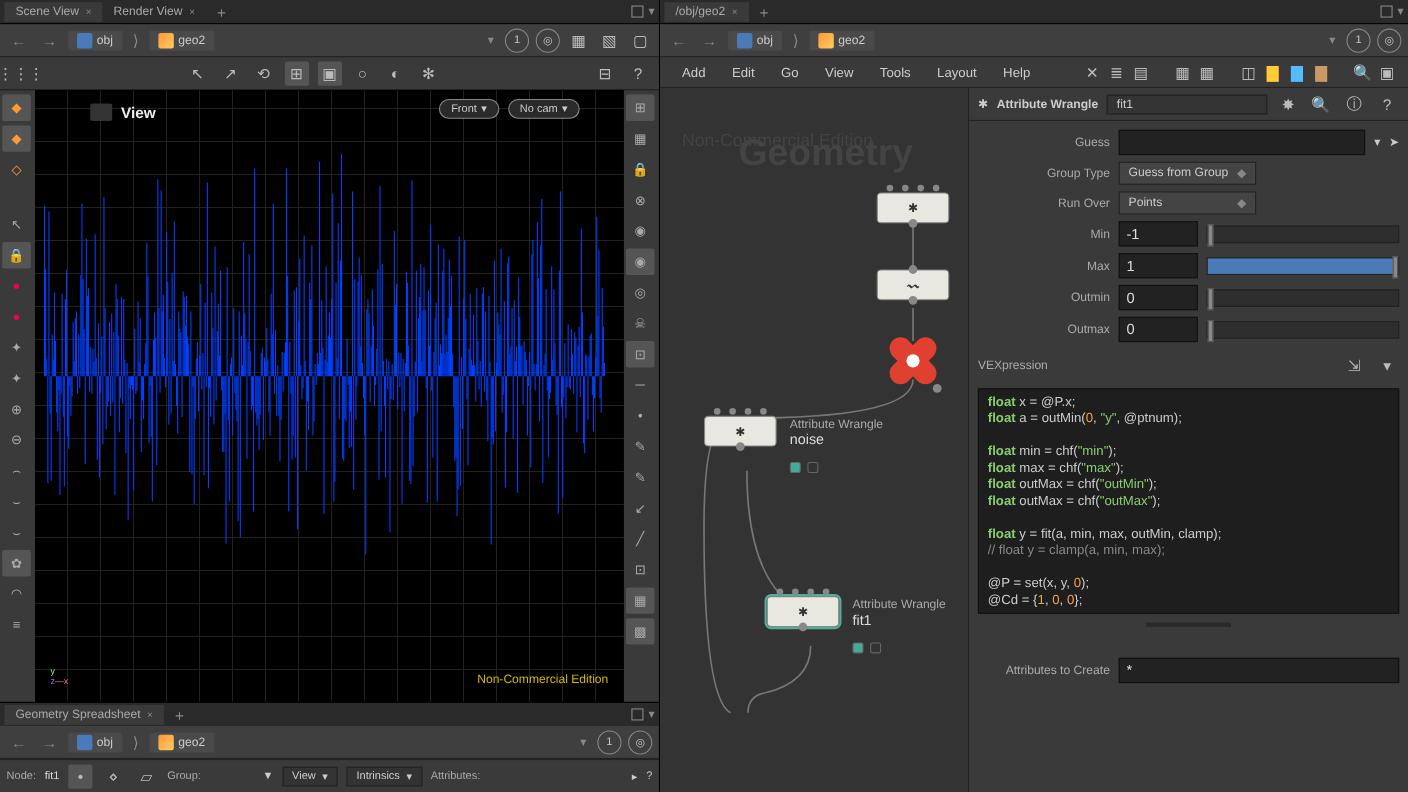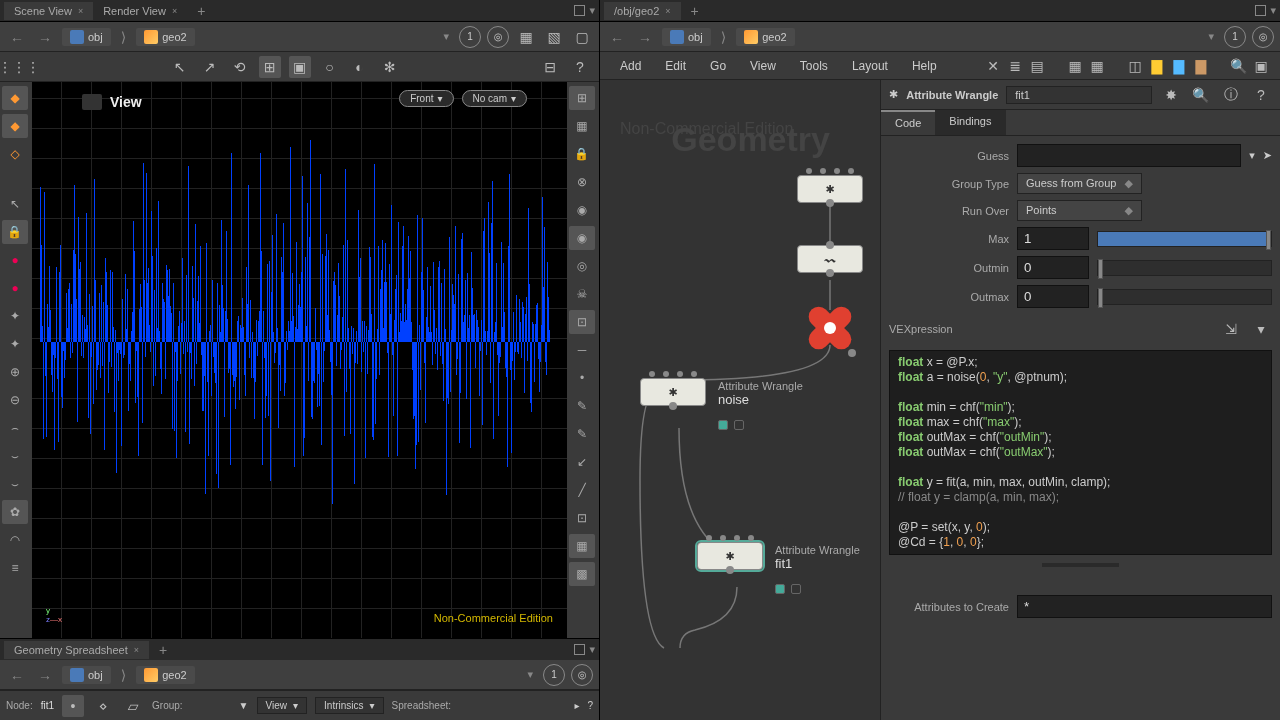--- a/index.html
+++ b/index.html
@@ -795,21 +795,21 @@
       <div style="width:40px"></div>
       <span>▼</span>
       <div class="ddl">
           <span>View</span>
           <span>▾</span>
         </div>
       <div class="ddl">
           <span>Intrinsics</span>
           <span>▾</span>
         </div>
-      <span class="label">Spreadsheet:</span>
+      <span class="label">Attributes:</span>
       <div class="spacer"></div>
       <span>▸</span>
       <span>?</span>
     </div>
   </div>
 
   <div class="right">
     <div class="tabs">
       <div class="tab active">
           <span>/obj/geo2</span>
@@ -947,43 +947,46 @@
       <div class="params">
         <div class="phead">
           <span>✱</span>
           <span class="title">Attribute Wrangle</span>
           <div class="name">fit1</div>
           <span class="tool">✸</span>
           <span class="tool">🔍</span>
           <span class="tool">ⓘ</span>
           <span class="tool">?</span>
         </div>
-        <div class="ptabs">
-          <div class="ptab active">Code</div>
-          <div class="ptab">Bindings</div>
-        </div>
         <div class="pbody">
           <div class="prow">
               <span class="plabel">Guess</span>
               <input class="pinput" value="" style="">
               <span>▾</span>
               <span>➤</span>
             </div>
           <div class="prow">
               <span class="plabel">Group Type</span>
               <div class="pdd" style="flex:0 0 125px">
                 <span>Guess from Group</span>
                 <span class="car">◆</span>
               </div>
             </div>
           <div class="prow">
               <span class="plabel">Run Over</span>
               <div class="pdd" style="flex:0 0 125px">
                 <span>Points</span>
                 <span class="car">◆</span>
+              </div>
+            </div>
+          <div class="prow">
+              <span class="plabel">Min</span>
+              <input class="pinput short" value="-1" style="">
+              <div class="pslider">
+                <div class="handle" style="left:0"></div>
               </div>
             </div>
           <div class="prow">
               <span class="plabel">Max</span>
               <input class="pinput short" value="1" style="">
               <div class="pslider">
                 <div class="fill" style="width:100%"></div>
                 <div class="handle" style="right:0"></div>
               </div>
             </div>
@@ -1002,21 +1005,21 @@
               </div>
             </div>
           <div class="vexhead">
               <span class="lbl">VEXpression</span>
               <div class="spacer"></div>
               <span class="tool">⇲</span>
               <span class="tool">▾</span>
             </div>
           <div class="code">
             <div class="codetext"><span class="kw">float</span><span> x = @P.x;</span>
-<span class="kw">float</span><span> a = noise(</span><span class="num">0</span><span>, </span><span class="str">"y"</span><span>, @ptnum);</span>
+<span class="kw">float</span><span> a = outMin(</span><span class="num">0</span><span>, </span><span class="str">"y"</span><span>, @ptnum);</span>
 
 <span class="kw">float</span><span> min = chf(</span><span class="str">"min"</span><span>);</span>
 <span class="kw">float</span><span> max = chf(</span><span class="str">"max"</span><span>);</span>
 <span class="kw">float</span><span> outMax = chf(</span><span class="str">"outMin"</span><span>);</span>
 <span class="kw">float</span><span> outMax = chf(</span><span class="str">"outMax"</span><span>);</span>
 
 <span class="kw">float</span><span> y = fit(a, min, max, outMin, clamp);</span>
 <span class="com">// float y = clamp(a, min, max);</span>
 
 <span>@P = set(x, y, </span><span class="num">0</span><span>);</span>

